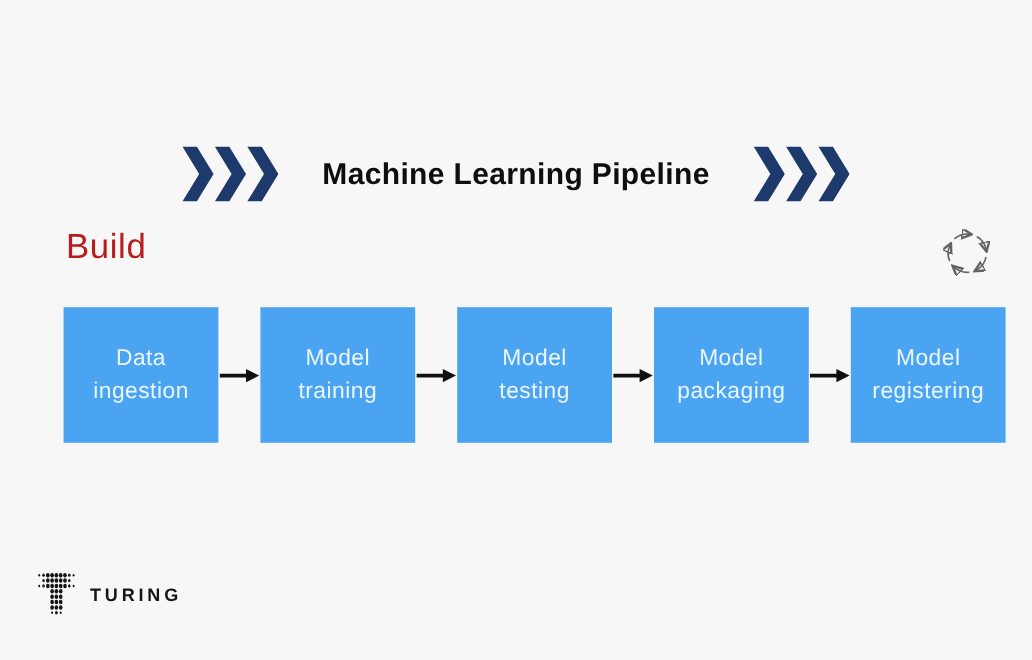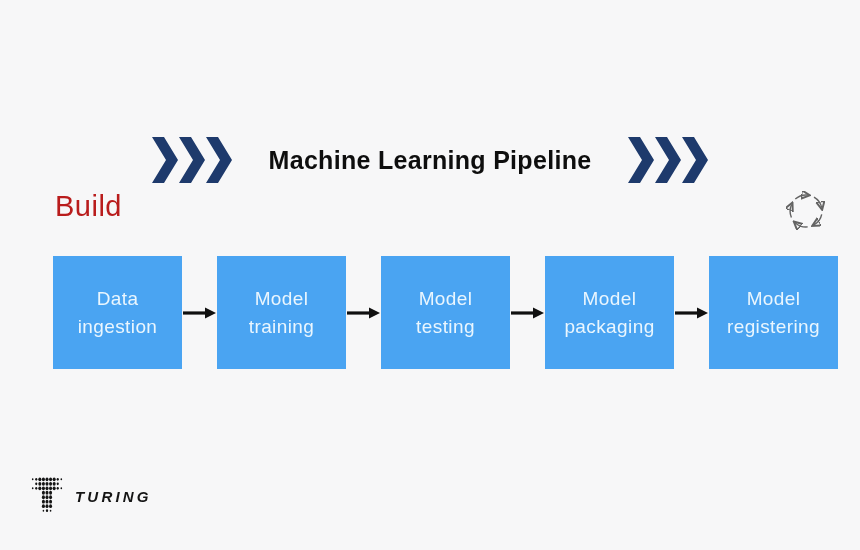--- a/index.html
+++ b/index.html
@@ -13,21 +13,21 @@
     width: 860px;
     height: 550px;
     margin: 0 auto;
     background: var(--bg, #f7f7f8);
     overflow: hidden;
   }
 
   
   .header-row {
     position: absolute;
-    top: 133px;
+    top: 118px;
     left: 0;
     width: 860px;
     height: 54px;
     display: flex;
     align-items: center;
     justify-content: center;
     gap: 37px;
     text-align: right;
   }
   .chevrons { width: 80px; height: 46px; flex: 0 0 auto; }
@@ -109,21 +109,20 @@
     align-items: center;
     gap: 11px;
   }
   .dotted-t circle { fill: var(--logo-ink, #151515); }
   .brand-name {
     font-size: 15px;
     font-weight: 700;
     letter-spacing: 3.2px;
     color: var(--logo-ink, #151515);
     padding-top: 2px;
-    font-style: italic;
   }
 </style>
 </head>
 <body>
 
 <div class="canvas">
 
   <div class="header-row">
     <svg class="chevrons" viewBox="0 0 80 46" aria-hidden="true">
       <polygon points="0,0 12,0 26,23 12,46 0,46 14,23"></polygon>

